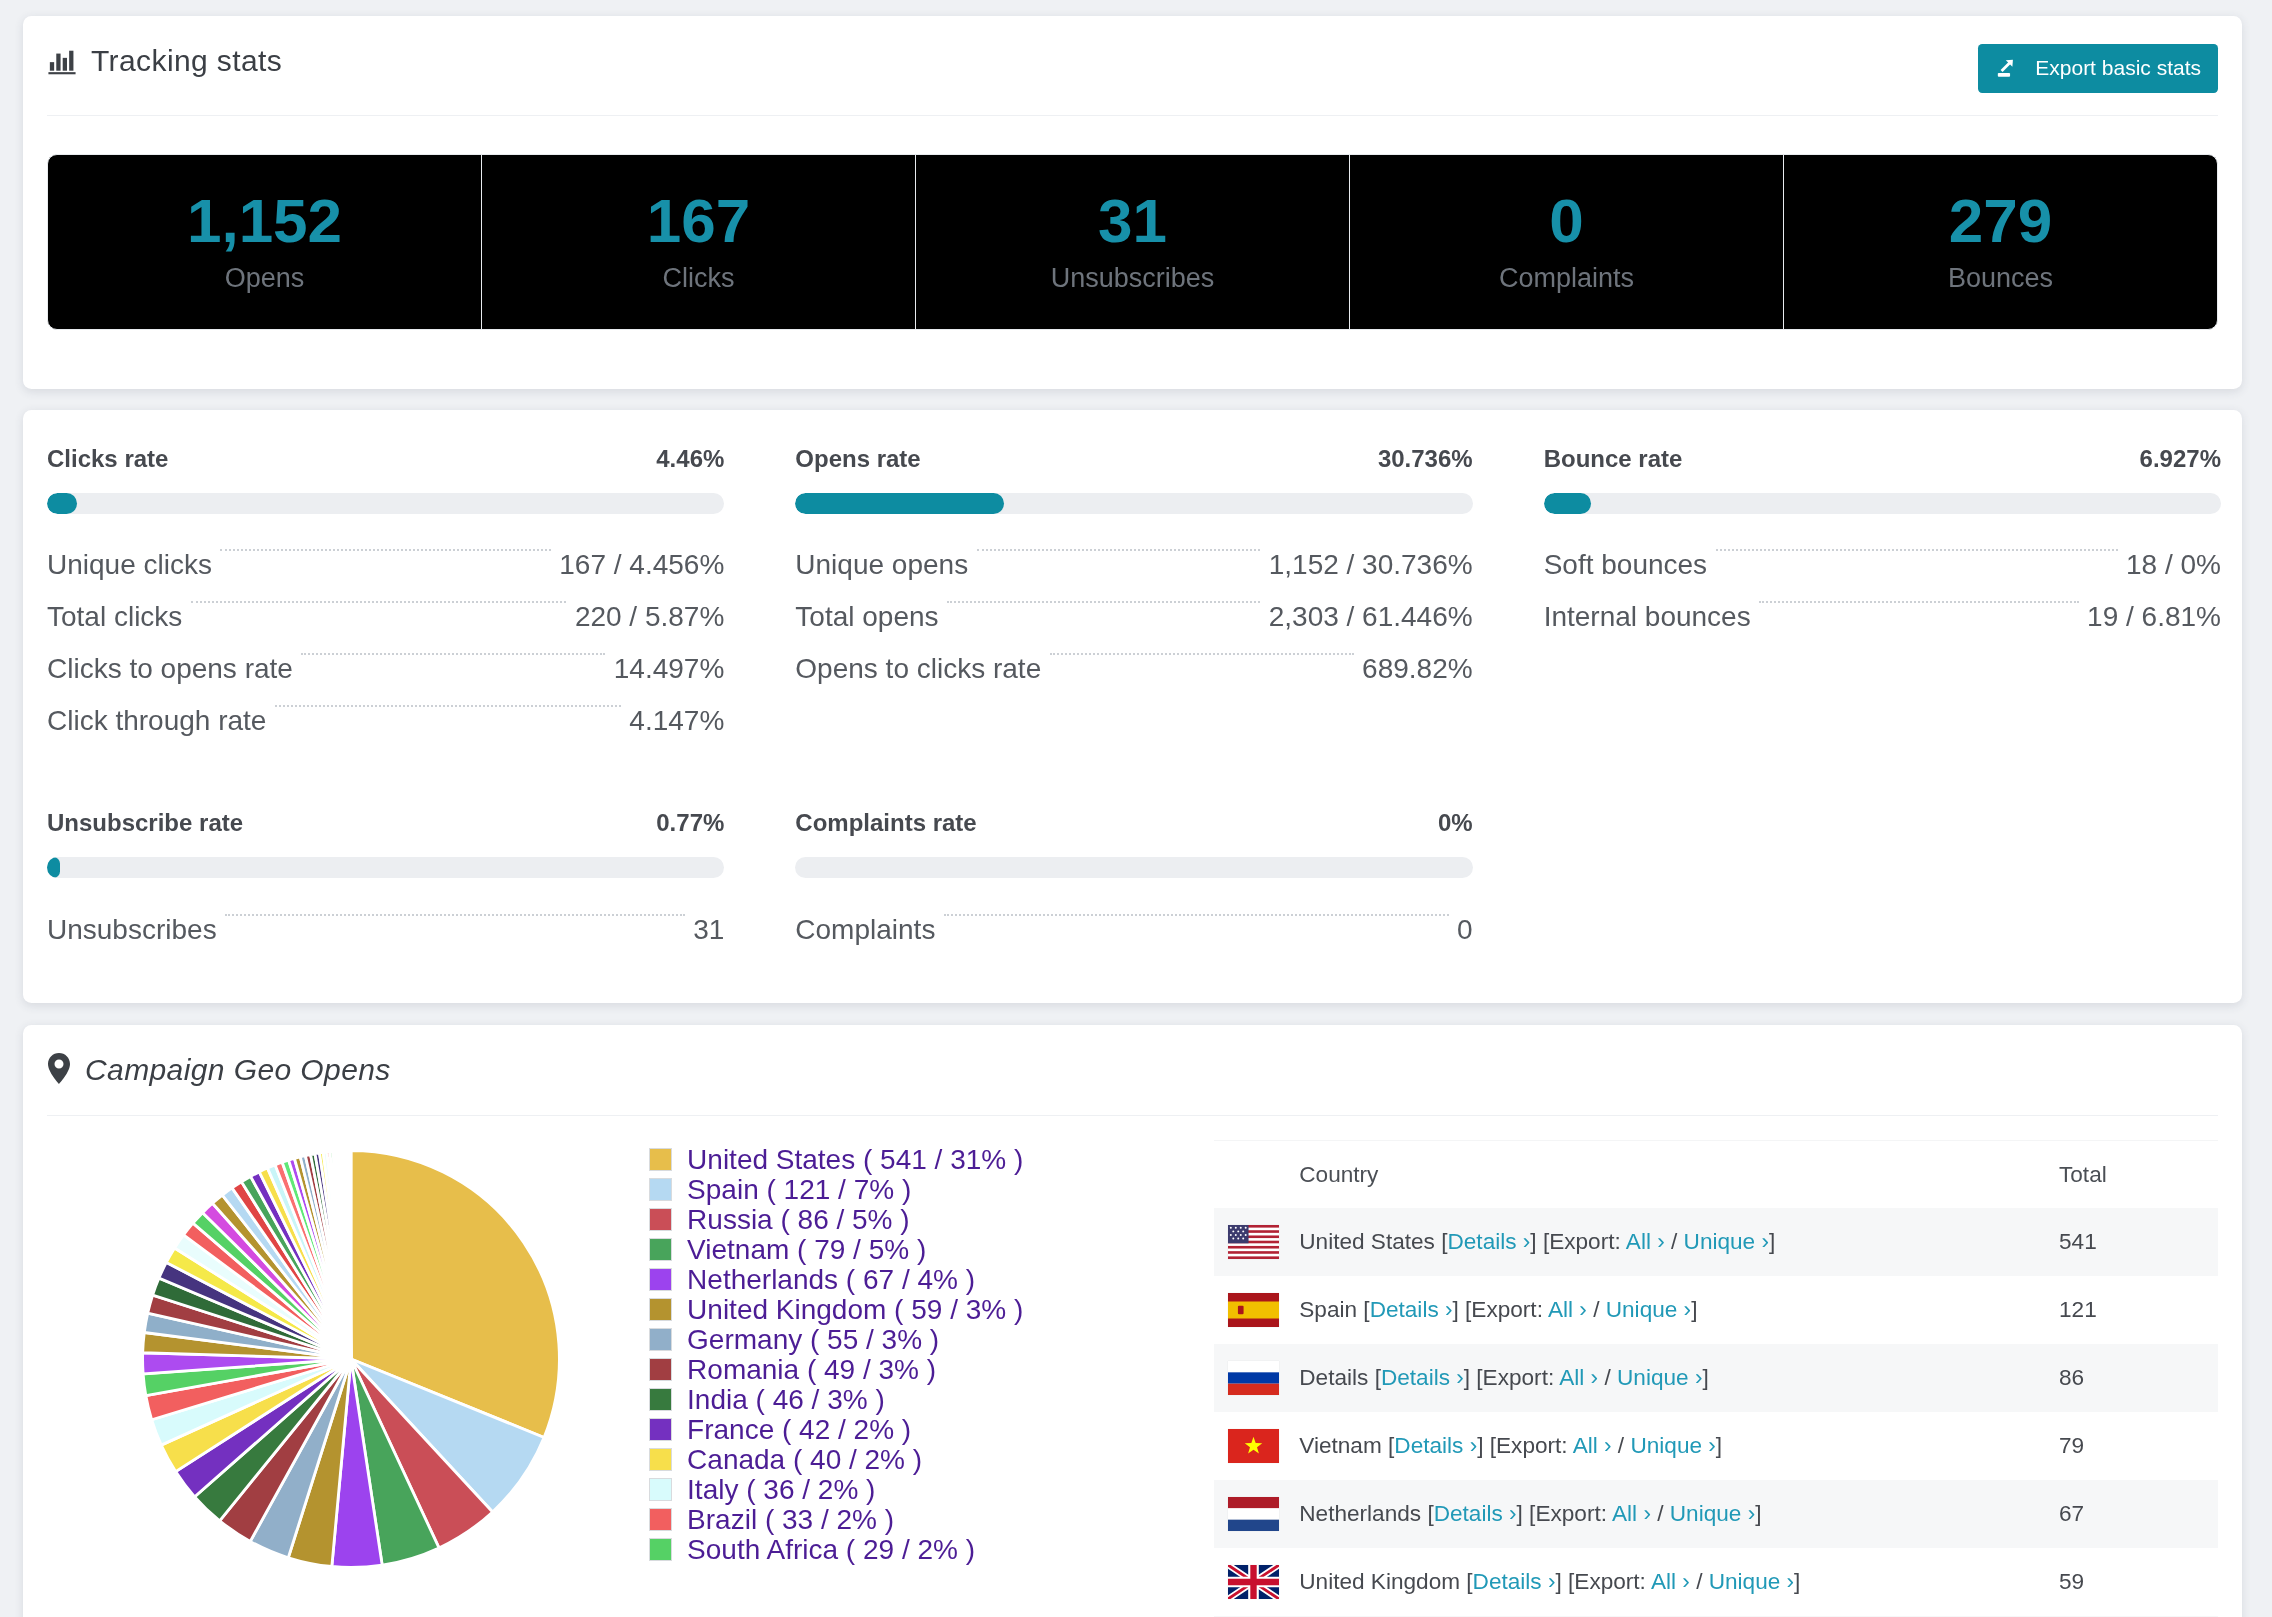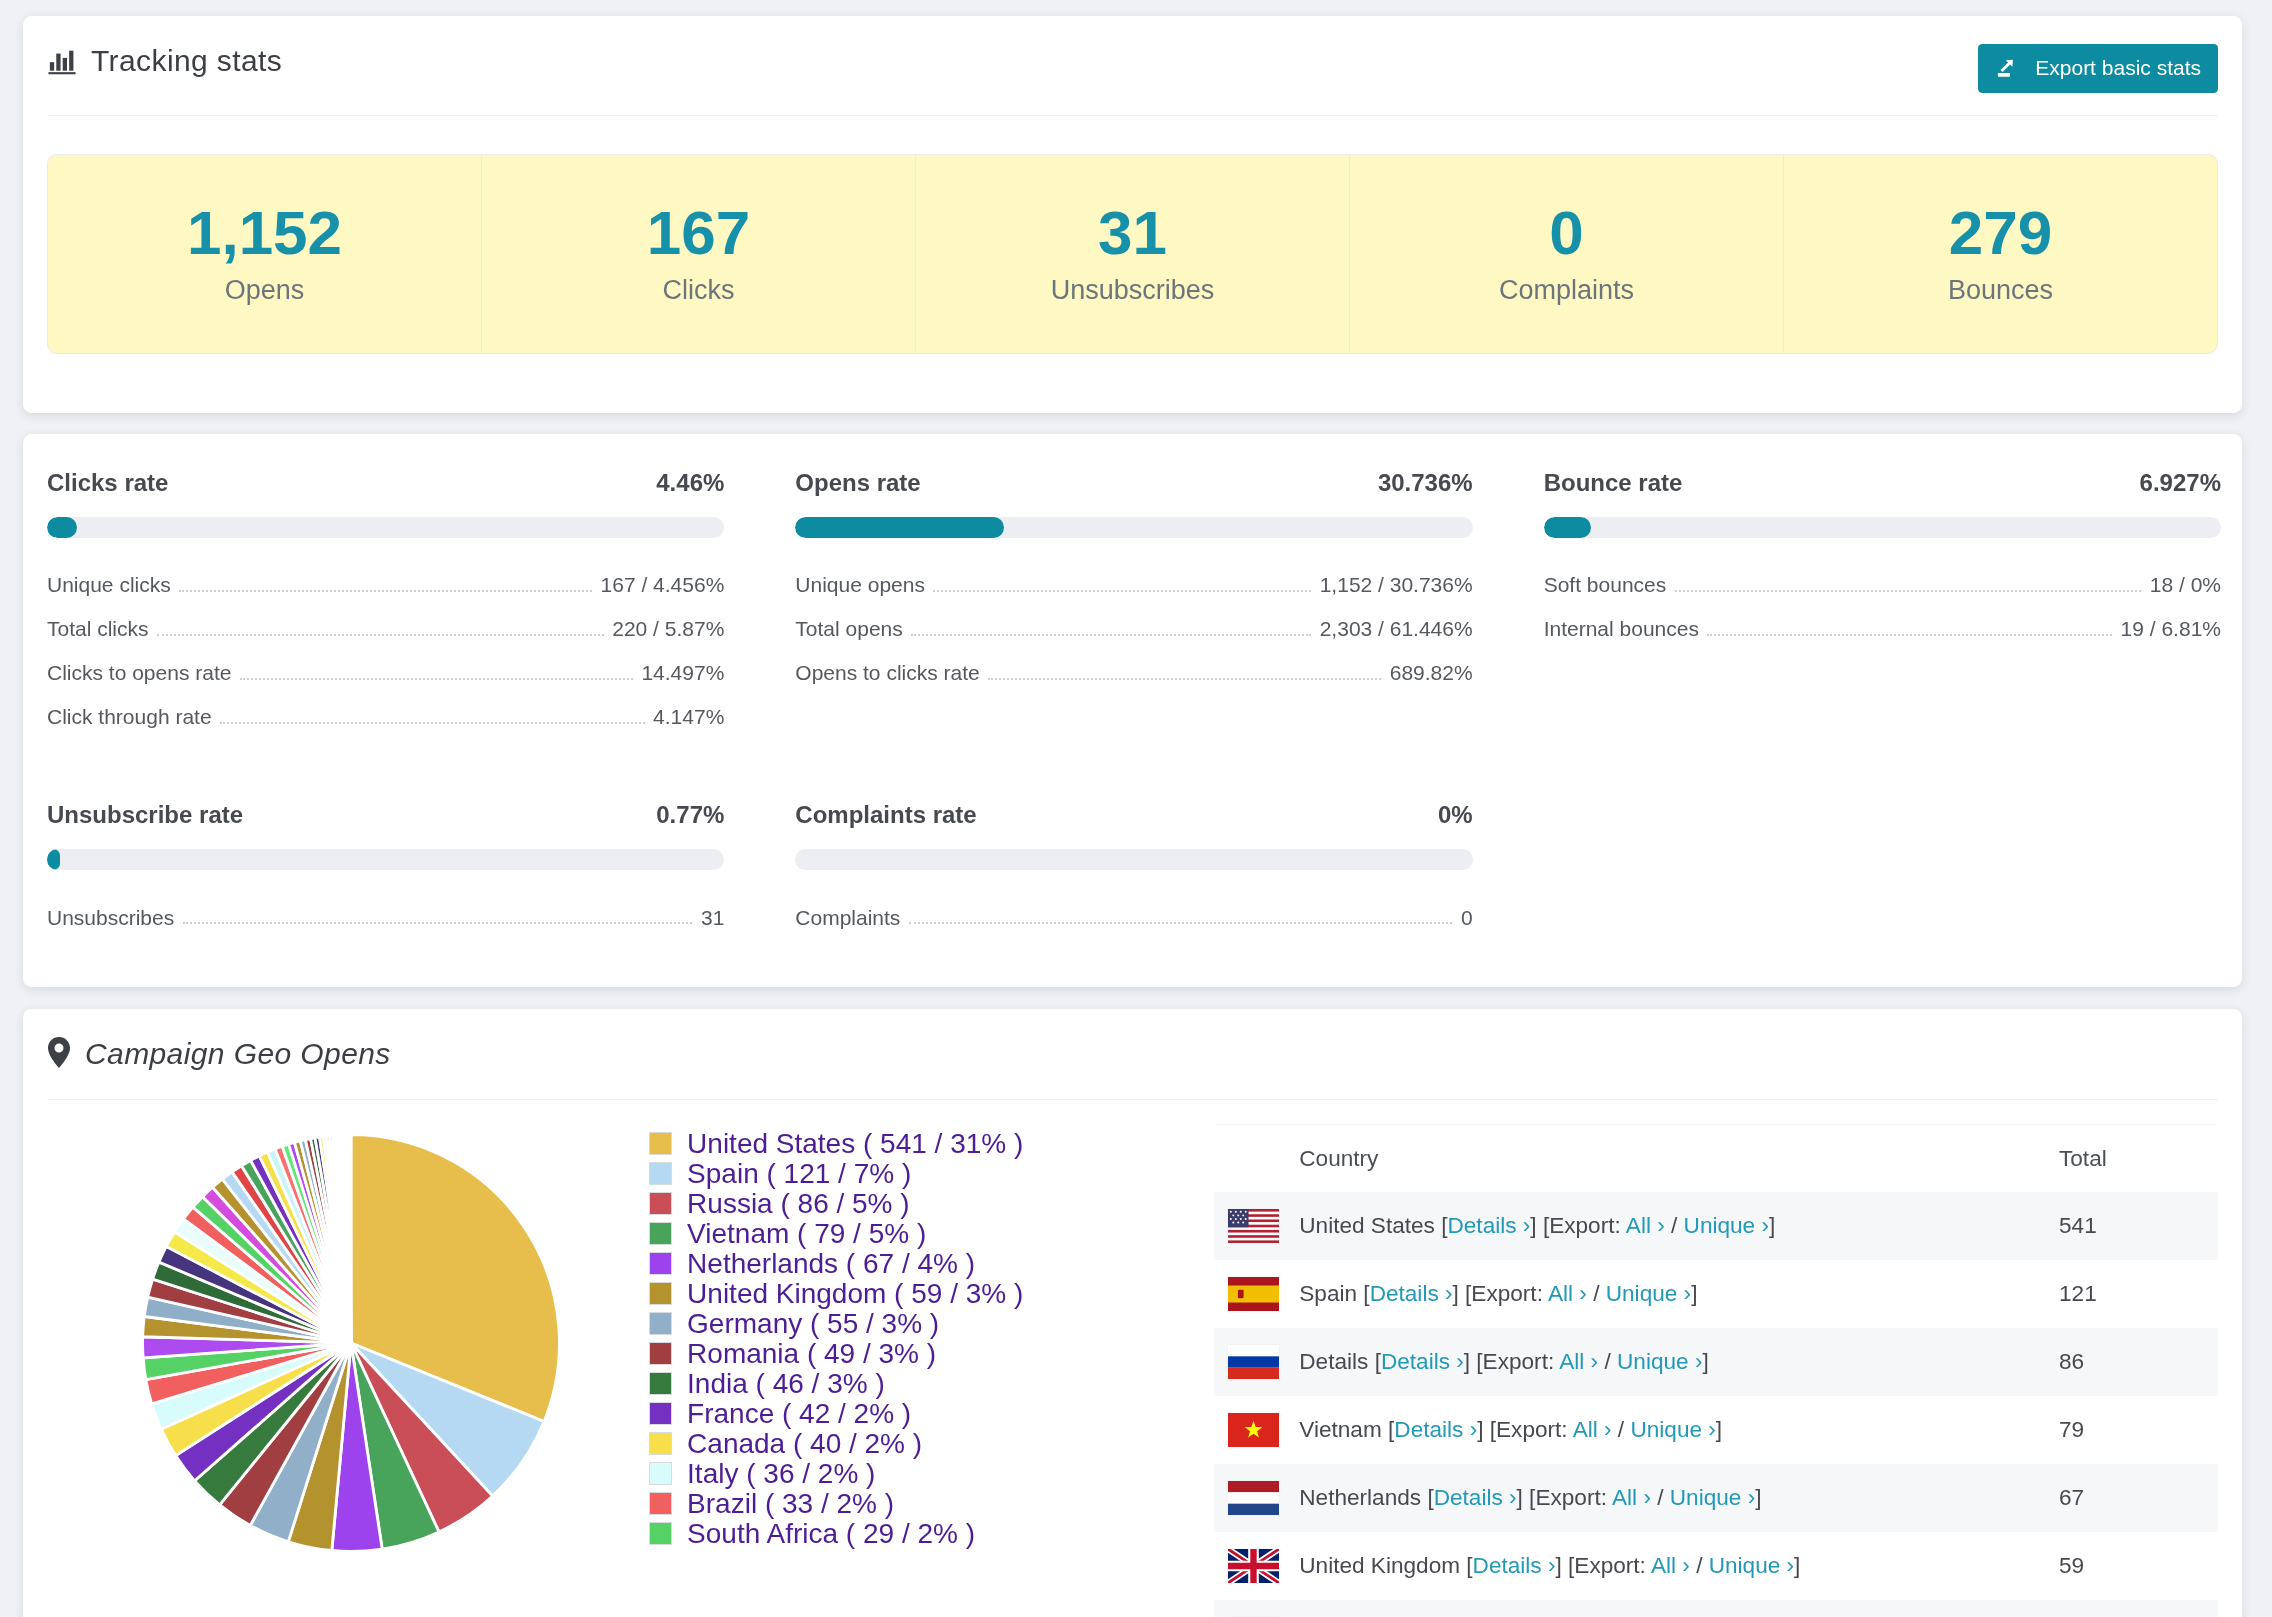--- a/index.html
+++ b/index.html
@@ -23,44 +23,44 @@
   .card-title { font-size: 30px; color: #3b3f45; letter-spacing: 0.4px; }
   .icon { flex: 0 0 auto; }
   .btn-primary {
     display: flex; align-items: center; gap: 18px;
     border: none; cursor: pointer;
     color: #fff; font-size: 21px; font-family: inherit;
     padding: 10.6px 17px; border-radius: 4.2px;
   }
   .divider { border-top: 1.4px solid #eef0f3; margin-top: 24px; }
   .stats-strip {
-    margin-top: 38px; height: 200px;
+    margin-top: 38px; height: 176px;
     border: 1.4px solid #e8ebee; border-radius: 10px;
-    display: flex; overflow: hidden; background:#fef9c3;
+    display: flex; overflow: hidden; background:#000000;
   }
   .stat-cell {
     flex: 1; display: flex; flex-direction: column;
     align-items: center; justify-content: center;
     border-right: 1.4px solid #e8ebee;
   }
   .stat-cell:last-child { border-right: none; }
   .stat-value { font-size: 62px; font-weight: bold; line-height: 1; }
   .stat-label { margin-top: 11.3px; font-size: 27px; color: #6e747c; }
   
   #card-rates { margin-top: 21px; padding: 35px 21px 47px 24px; }
   .rates-grid {
     display: grid; grid-template-columns: repeat(3, 1fr);
     column-gap: 71px; row-gap: 62px;
   }
   .rate-head { display: flex; justify-content: space-between; align-items: baseline; }
   .rate-title, .rate-value { font-size: 24px; font-weight: bold; color: #46494f; }
   .rate-bar { margin-top: 20px; height: 21px; border-radius: 10.6px; background: #eceef1; overflow: hidden; }
   .rate-fill { height: 100%; border-radius: 10.6px; }
   .rate-rows { margin-top: 25.4px; }
-  .detail-row { display: flex; align-items: flex-end; padding: 10px 0; font-size: 21px; color: #55595f; }
+  .detail-row { display: flex; align-items: flex-start; padding: 10px 0; font-size: 28px; color: #55595f; }
   .leader { flex: 1; border-bottom: 2.1px dotted #ccd0d5; margin: 0 8.5px 5.6px 8.5px; }
   
   #card-geo { margin-top: 22.6px; padding: 28px 24px 0 24px; height: 618px; overflow: hidden; }
   .geo-content { display: flex; margin-top: 24px; align-items: flex-start; }
   .pie-wrap { margin-left: 85px; width: 438px; height: 438px; flex: 0 0 auto; }
   .legend { margin-left: 79px; margin-top: 4.2px; list-style: none; flex: 0 0 311px; }
   .legend li { height: 30px; display: flex; align-items: center; white-space: nowrap; }
   .legend .swatch { width: 22.6px; height: 22.6px; border: 1.4px solid #d8dbde; margin-right: 15.5px; flex: 0 0 auto; }
   .legend .ltext { font-size: 28px; color: #4c1d95; }
   .geo-table { margin-left: 191px; flex: 1; }

